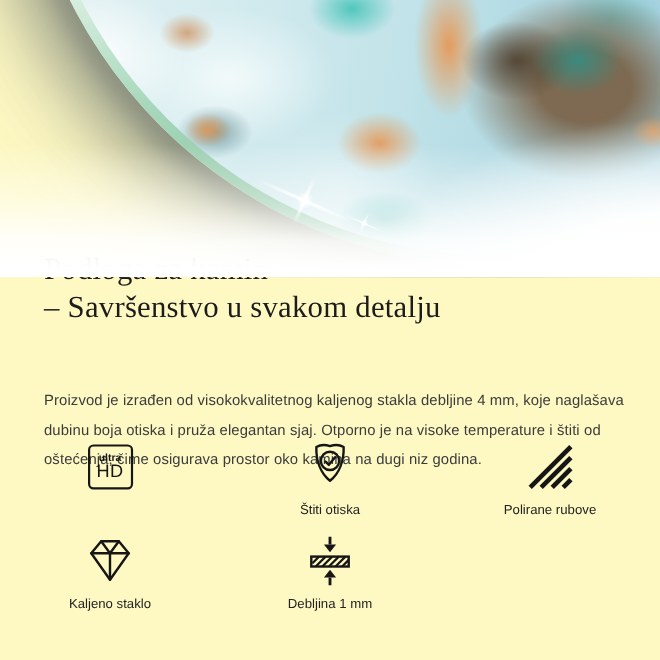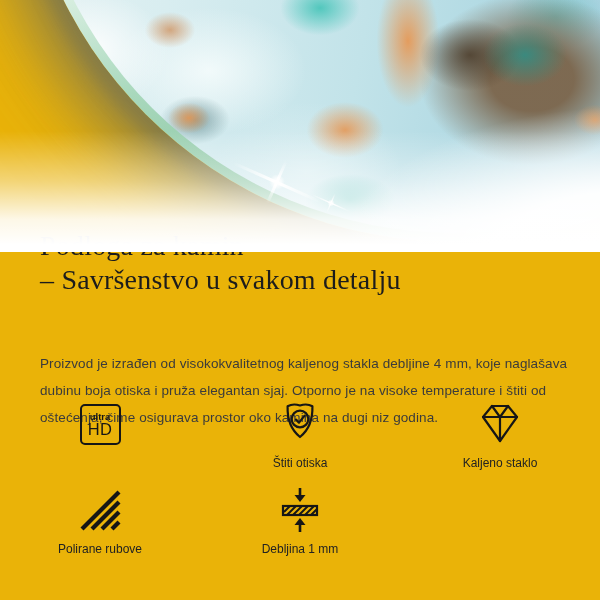--- a/index.html
+++ b/index.html
@@ -1,16 +1,16 @@
 <!DOCTYPE html>
 <html><head>
 <meta charset="utf-8">
 <style>
   html,body{margin:0;padding:0;background:#fff;}
-  .page{position:relative;width:600px;height:600px;overflow:hidden;background:#eab308;
+  .page{position:relative;width:600px;height:600px;overflow:hidden;background:#fef9c3;
         font-family:"Liberation Sans",sans-serif;color:#1f1f1f;}
 
   
   .hero{position:absolute;left:0;top:0;width:600px;height:252px;overflow:hidden;}
   .glass-edge{position:absolute;left:18px;top:-630px;width:872px;height:872px;border-radius:50%;
     background:linear-gradient(158deg,#14402a 0%,#2c6d45 7%,#6fae83 18%,#cfe8d8 34%,
                #eef9f1 48%,#a8d8bc 63%,#86c29e 78%,#bfe4cd 100%);
     box-shadow:-30px 24px 50px rgba(88,98,98,.42), -10px 10px 16px rgba(88,98,98,.30),
                -45px 15px 90px rgba(100,110,110,.28);}
   .marble{position:absolute;left:27px;top:-621px;width:854px;height:854px;border-radius:50%;
@@ -110,42 +110,42 @@
           <path d="M22 5.5 C17.5 4 13 4.3 9.6 6.3 C9.2 18.8 13.6 30.3 22 37 C30.4 30.3 34.8 18.8 34.4 6.3 C31 4.3 26.5 4 22 5.5 Z"></path>
           <circle cx="22" cy="19" r="8.3"></circle>
           <path d="M18 19.6 L21 22.6 L26.6 15.6"></path>
         </svg>
       </div>
       <span class="feature-label">Štiti otiska</span>
     </div>
 
     <div class="feature">
       <div class="icon-wrap">
-        <svg class="icon-svg" width="44" height="48" viewBox="0 0 44 48">
-          <path d="M5 17 L14 6 L30 6 L39 17 L22 41 Z"></path>
-          <path d="M5 17 H39"></path>
-          <path d="M14 6 L22 17 L30 6"></path>
-          <path d="M22 17 L22 41"></path>
-        </svg>
-      </div>
-      <span class="feature-label">Kaljeno staklo</span>
-    </div>
-
-    <div class="feature">
-      <div class="icon-wrap">
         <svg width="44" height="48" viewBox="0 0 44 48">
           <g stroke="#161616" stroke-width="4.2" fill="none">
             <path d="M4 43 L41 6"></path>
             <path d="M14 43 L41 16"></path>
             <path d="M24 43 L41 26"></path>
             <path d="M34 43 L41 36"></path>
           </g>
         </svg>
       </div>
       <span class="feature-label">Polirane rubove</span>
+    </div>
+
+    <div class="feature">
+      <div class="icon-wrap">
+        <svg class="icon-svg" width="44" height="48" viewBox="0 0 44 48">
+          <path d="M5 17 L14 6 L30 6 L39 17 L22 41 Z"></path>
+          <path d="M5 17 H39"></path>
+          <path d="M14 6 L22 17 L30 6"></path>
+          <path d="M22 17 L22 41"></path>
+        </svg>
+      </div>
+      <span class="feature-label">Kaljeno staklo</span>
     </div>
 
     <div class="feature">
       <div class="icon-wrap">
         <svg width="44" height="48" viewBox="0 0 44 48">
           <g stroke="#161616" stroke-width="2.2" fill="none">
             <rect x="5" y="20" width="34" height="9"></rect>
             <path d="M9 29 L18 20 M15 29 L24 20 M21 29 L30 20 M27 29 L36 20 M6 26 L12 20 M33 29 L39 23" stroke-width="2"></path>
             <path d="M22 2 V9" stroke-width="2.6"></path>
             <path d="M22 46 V39" stroke-width="2.6"></path>

